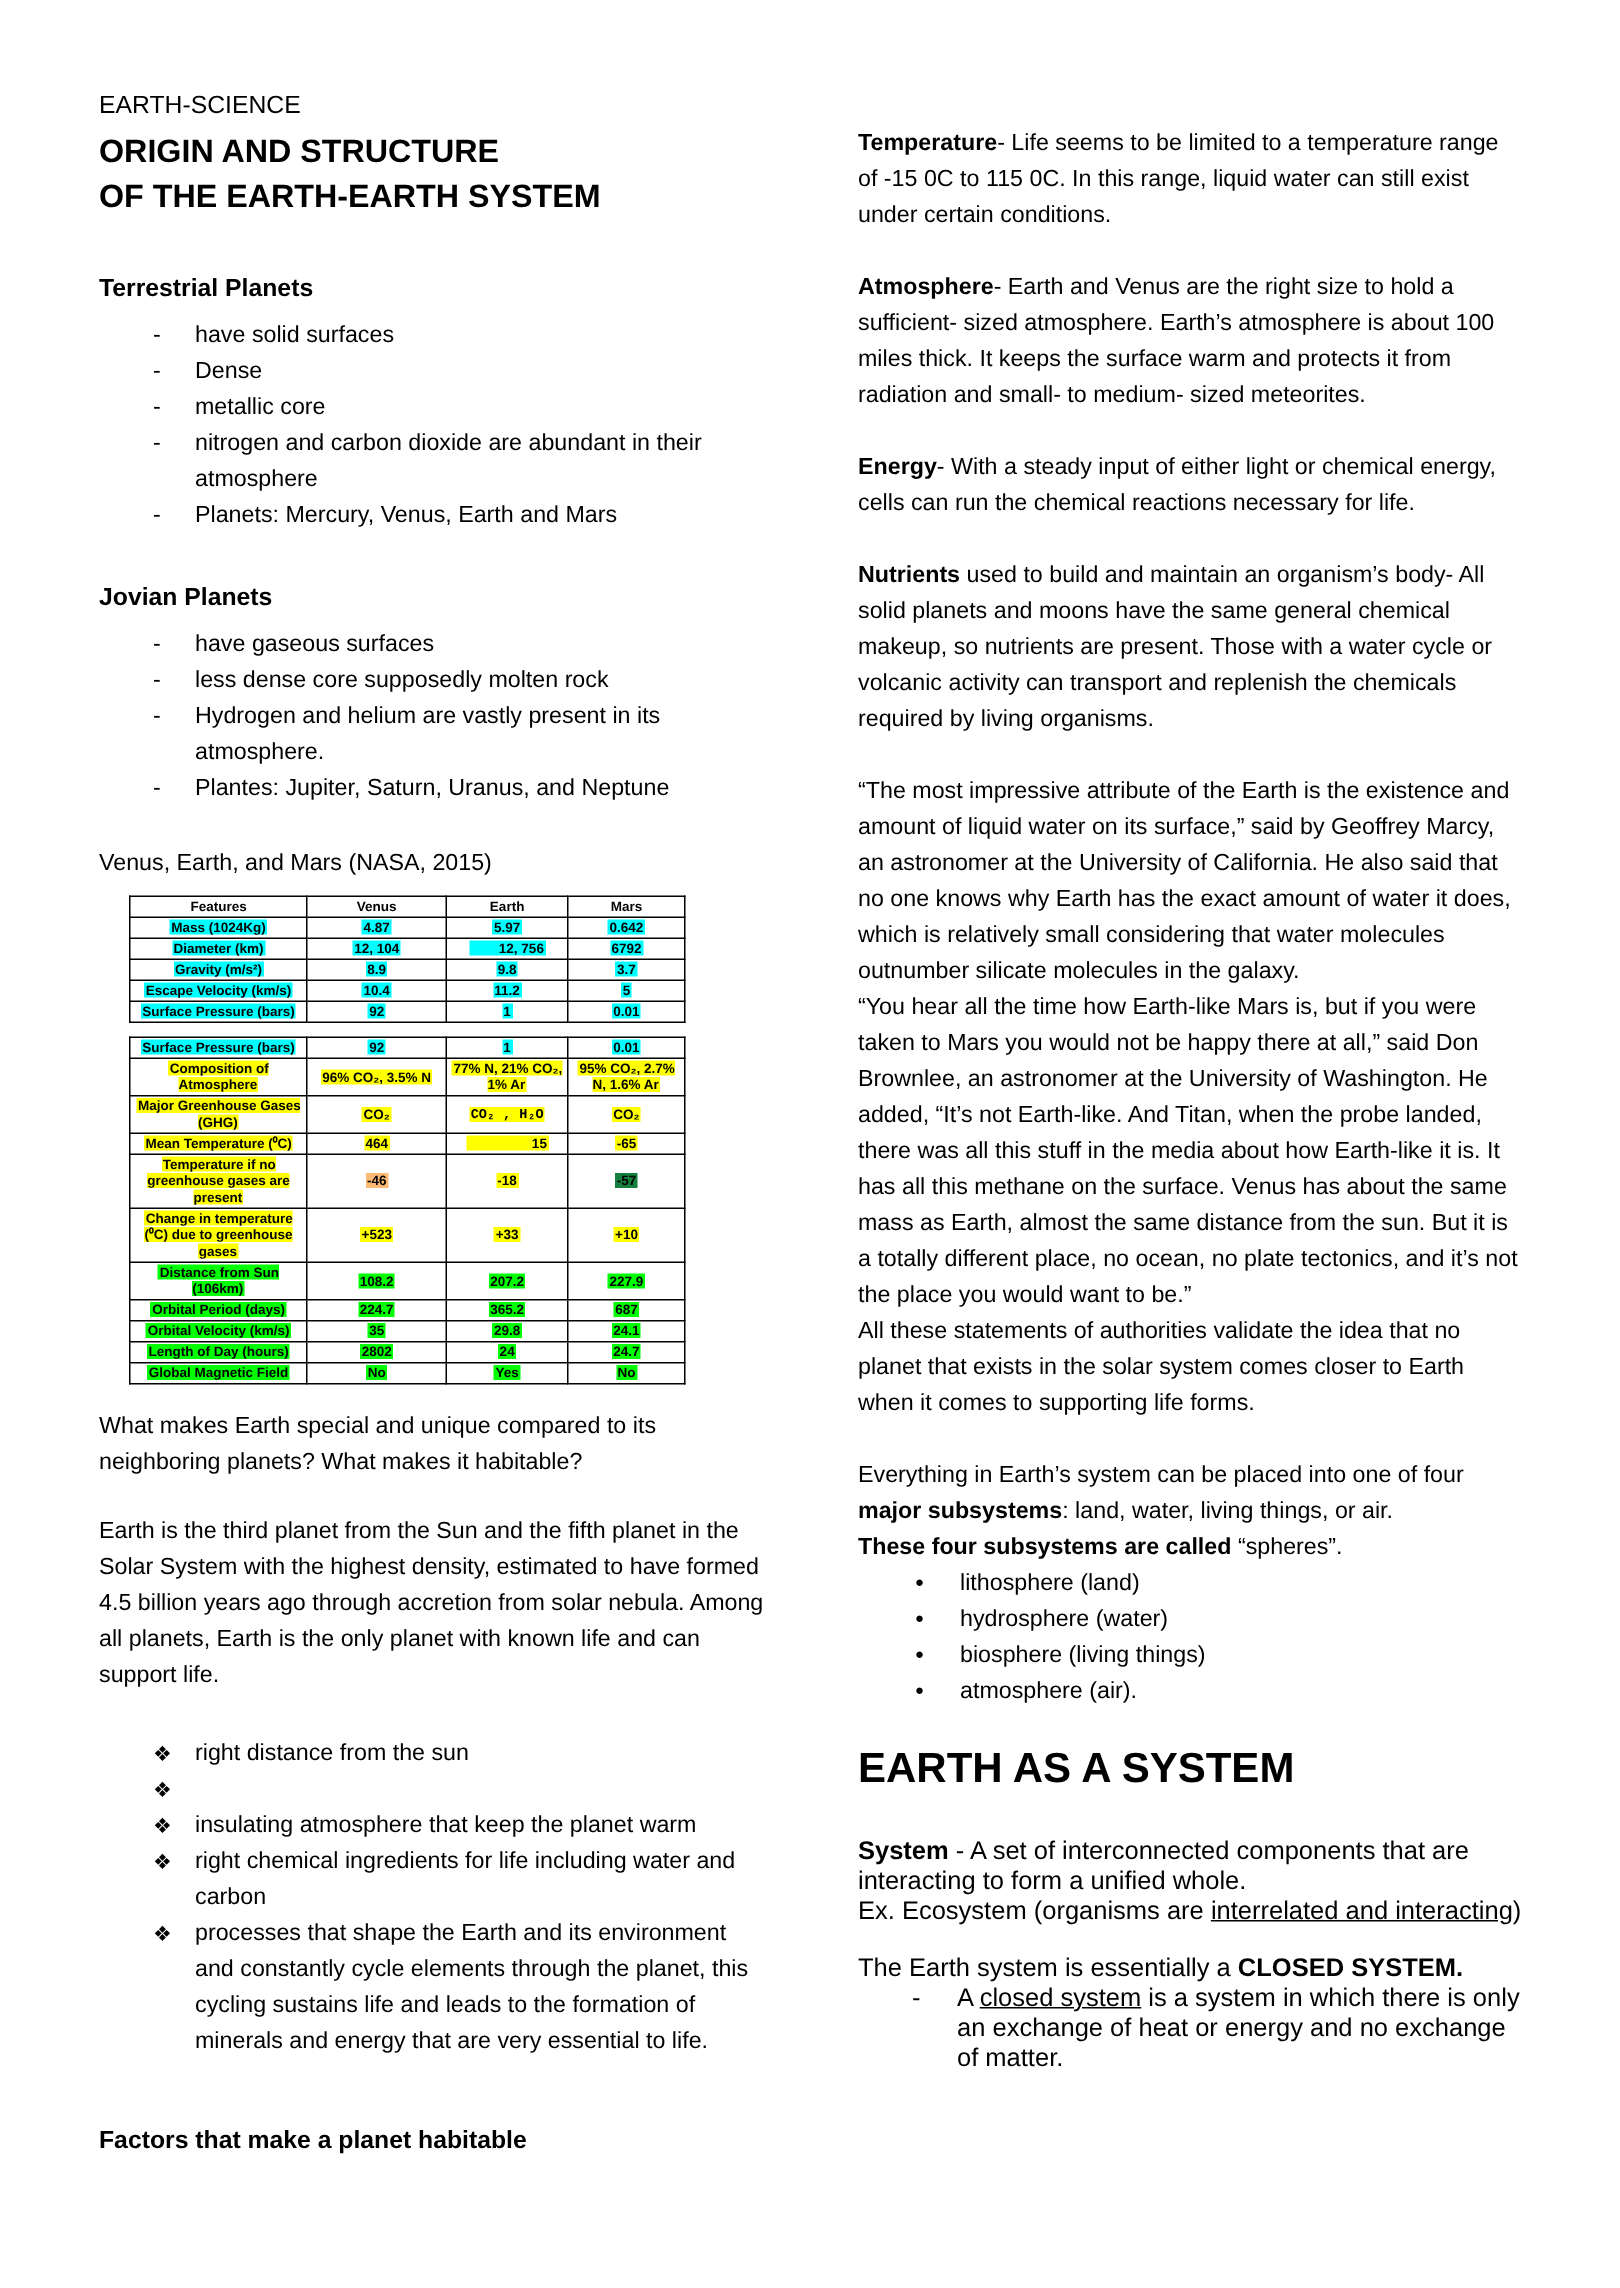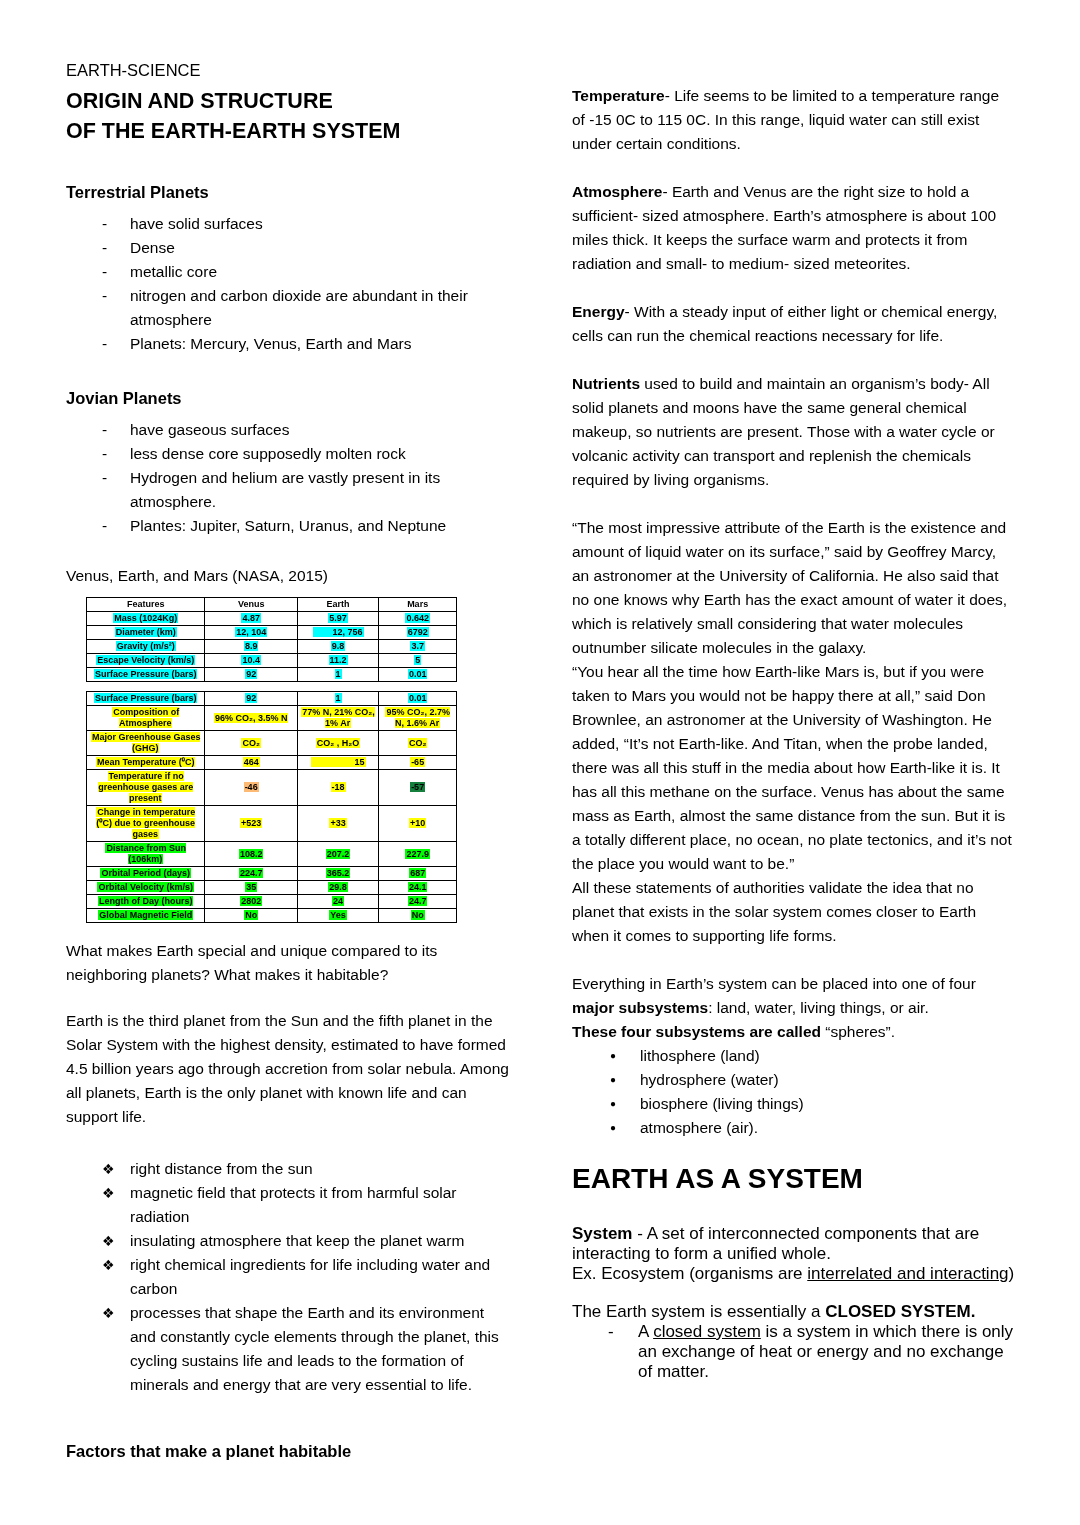--- a/index.html
+++ b/index.html
@@ -168,21 +168,21 @@
             </tr>
             <tr>
               <td><span class="hl" style="background: rgb(255, 255, 0);">Composition of Atmosphere</span></td>
               <td><span class="hl" style="background: rgb(255, 255, 0);">96% CO₂, 3.5% N</span></td>
               <td><span class="hl" style="background: rgb(255, 255, 0);">77% N, 21% CO₂, 1% Ar</span></td>
               <td><span class="hl" style="background: rgb(255, 255, 0);">95% CO₂, 2.7% N, 1.6% Ar</span></td>
             </tr>
             <tr>
               <td><span class="hl" style="background: rgb(255, 255, 0);">Major Greenhouse Gases (GHG)</span></td>
               <td><span class="hl" style="background: rgb(255, 255, 0);">CO₂</span></td>
-              <td><span class="hl" style="background: rgb(255, 255, 0);">CO₂ , H₂O</span></td>
+              <td><span class="hl" style="background: rgb(255, 255, 0); font-family: Liberation Mono, monospace;">CO₂ , H₂O</span></td>
               <td><span class="hl" style="background: rgb(255, 255, 0);">CO₂</span></td>
             </tr>
             <tr>
               <td><span class="hl" style="background: rgb(255, 255, 0);">Mean Temperature (⁰C)</span></td>
               <td><span class="hl" style="background: rgb(255, 255, 0);">464</span></td>
               <td><span class="hl" style="background: rgb(255, 255, 0); padding-left: 44px;">15</span></td>
               <td><span class="hl" style="background: rgb(255, 255, 0);">-65</span></td>
             </tr>
             <tr>
               <td><span class="hl" style="background: rgb(255, 255, 0);">Temperature if no greenhouse gases are present</span></td>
@@ -234,21 +234,20 @@
 
     <p class="body-para">Earth is the third planet from the Sun and the fifth planet in the Solar System with the highest density, estimated to have formed 4.5 billion years ago through accretion from solar nebula. Among all planets, Earth is the only planet with known life and can support life.</p>
 
     <div class="diamond-list">
         <div class="li">
           <span class="marker">❖</span>
           <span class="li-text">right distance from the sun</span>
         </div>
         <div class="li">
           <span class="marker">❖</span>
-          <span class="li-text"> magnetic field that protects it from harmful solar radiation</span>
         </div>
         <div class="li">
           <span class="marker">❖</span>
           <span class="li-text">insulating atmosphere that keep the planet warm</span>
         </div>
         <div class="li">
           <span class="marker">❖</span>
           <span class="li-text">right chemical ingredients for life including water and carbon</span>
         </div>
         <div class="li">

